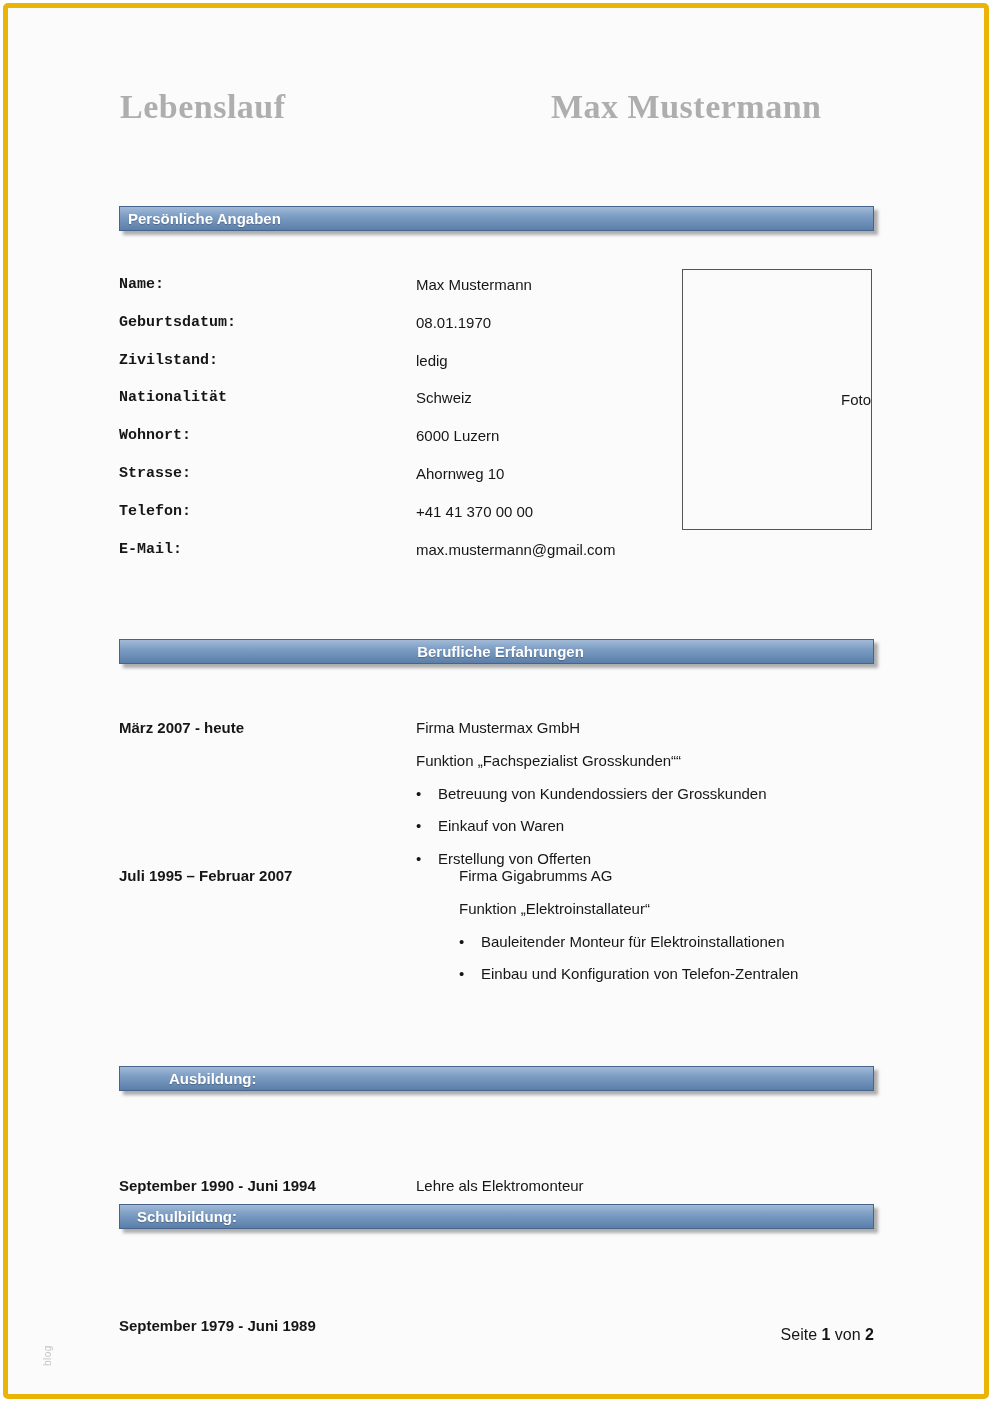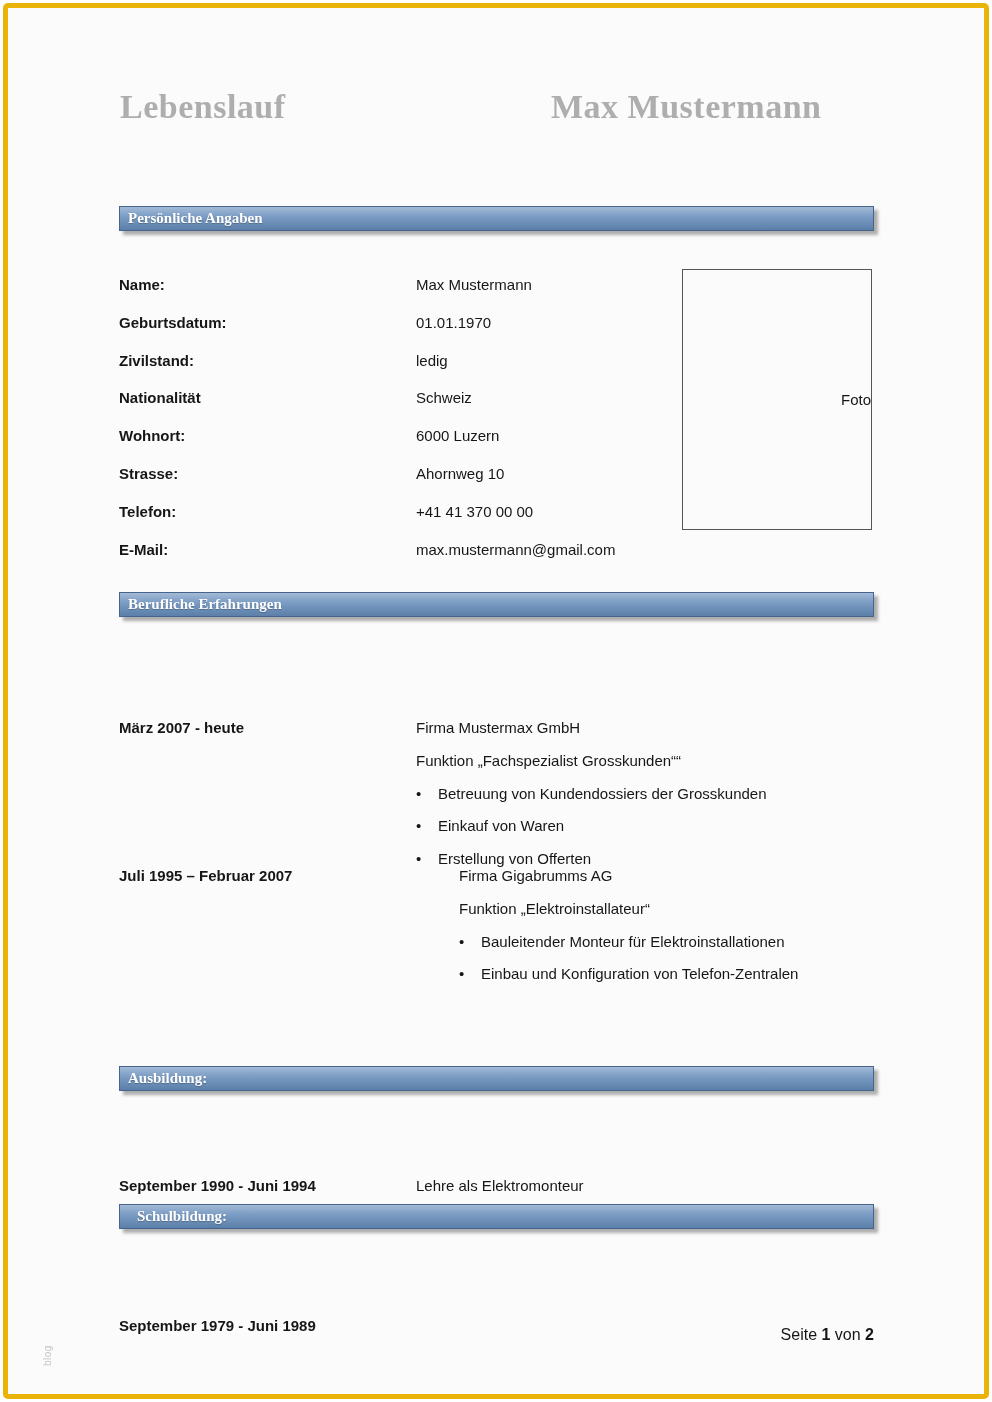--- a/index.html
+++ b/index.html
@@ -40,40 +40,39 @@
   }
   .bar span {
     display:block;
     line-height:23px;
     padding-left:8px;
     color:#ffffff;
     font-weight:bold;
     font-size:15px;
     text-shadow:0 1px 1px rgba(0,0,0,0.25);
     white-space:nowrap;
-    font-family:Liberation Serif, serif;
   }
   .bar-personal  { top:198px; }
-  .bar-exp       { top:584px; }
-  .bar-edu       { top:1058px; }
+  .bar-exp       { top:631px;text-align:center; }
+  .bar-edu       { top:1058px;padding-left:41px; }
   .bar-school    { top:1196px;padding-left:9px; }
 
   .personal {
     position:absolute;
     left:111px; top:268px;
     width:560px;
   }
   .prow {
     display:grid;
     grid-template-columns:297px 1fr;
     height:37.8px;
     font-size:15px;
     align-items:start;
   }
-  .plabel { font-weight:bold; }
+  .plabel { font-weight:bold;font-family:Liberation Mono, monospace; }
   .pvalue { white-space:nowrap; }
 
   .photo {
     position:absolute;
     top:261px; right:112px;
     width:190px; height:261px;
     border:1px solid #555555;
     background:#fbfbfb;
     display:flex;
     align-items:center;
@@ -131,21 +130,21 @@
     <span>Persönliche Angaben</span>
   </div>
 
   <div class="personal">
     <div class="prow">
       <div class="plabel">Name:</div>
       <div class="pvalue">Max Mustermann</div>
     </div>
     <div class="prow">
       <div class="plabel">Geburtsdatum:</div>
-      <div class="pvalue">01.01.1970</div>
+      <div class="pvalue">08.01.1970</div>
     </div>
     <div class="prow">
       <div class="plabel">Zivilstand:</div>
       <div class="pvalue">ledig</div>
     </div>
     <div class="prow">
       <div class="plabel">Nationalität</div>
       <div class="pvalue">Schweiz</div>
     </div>
     <div class="prow">

